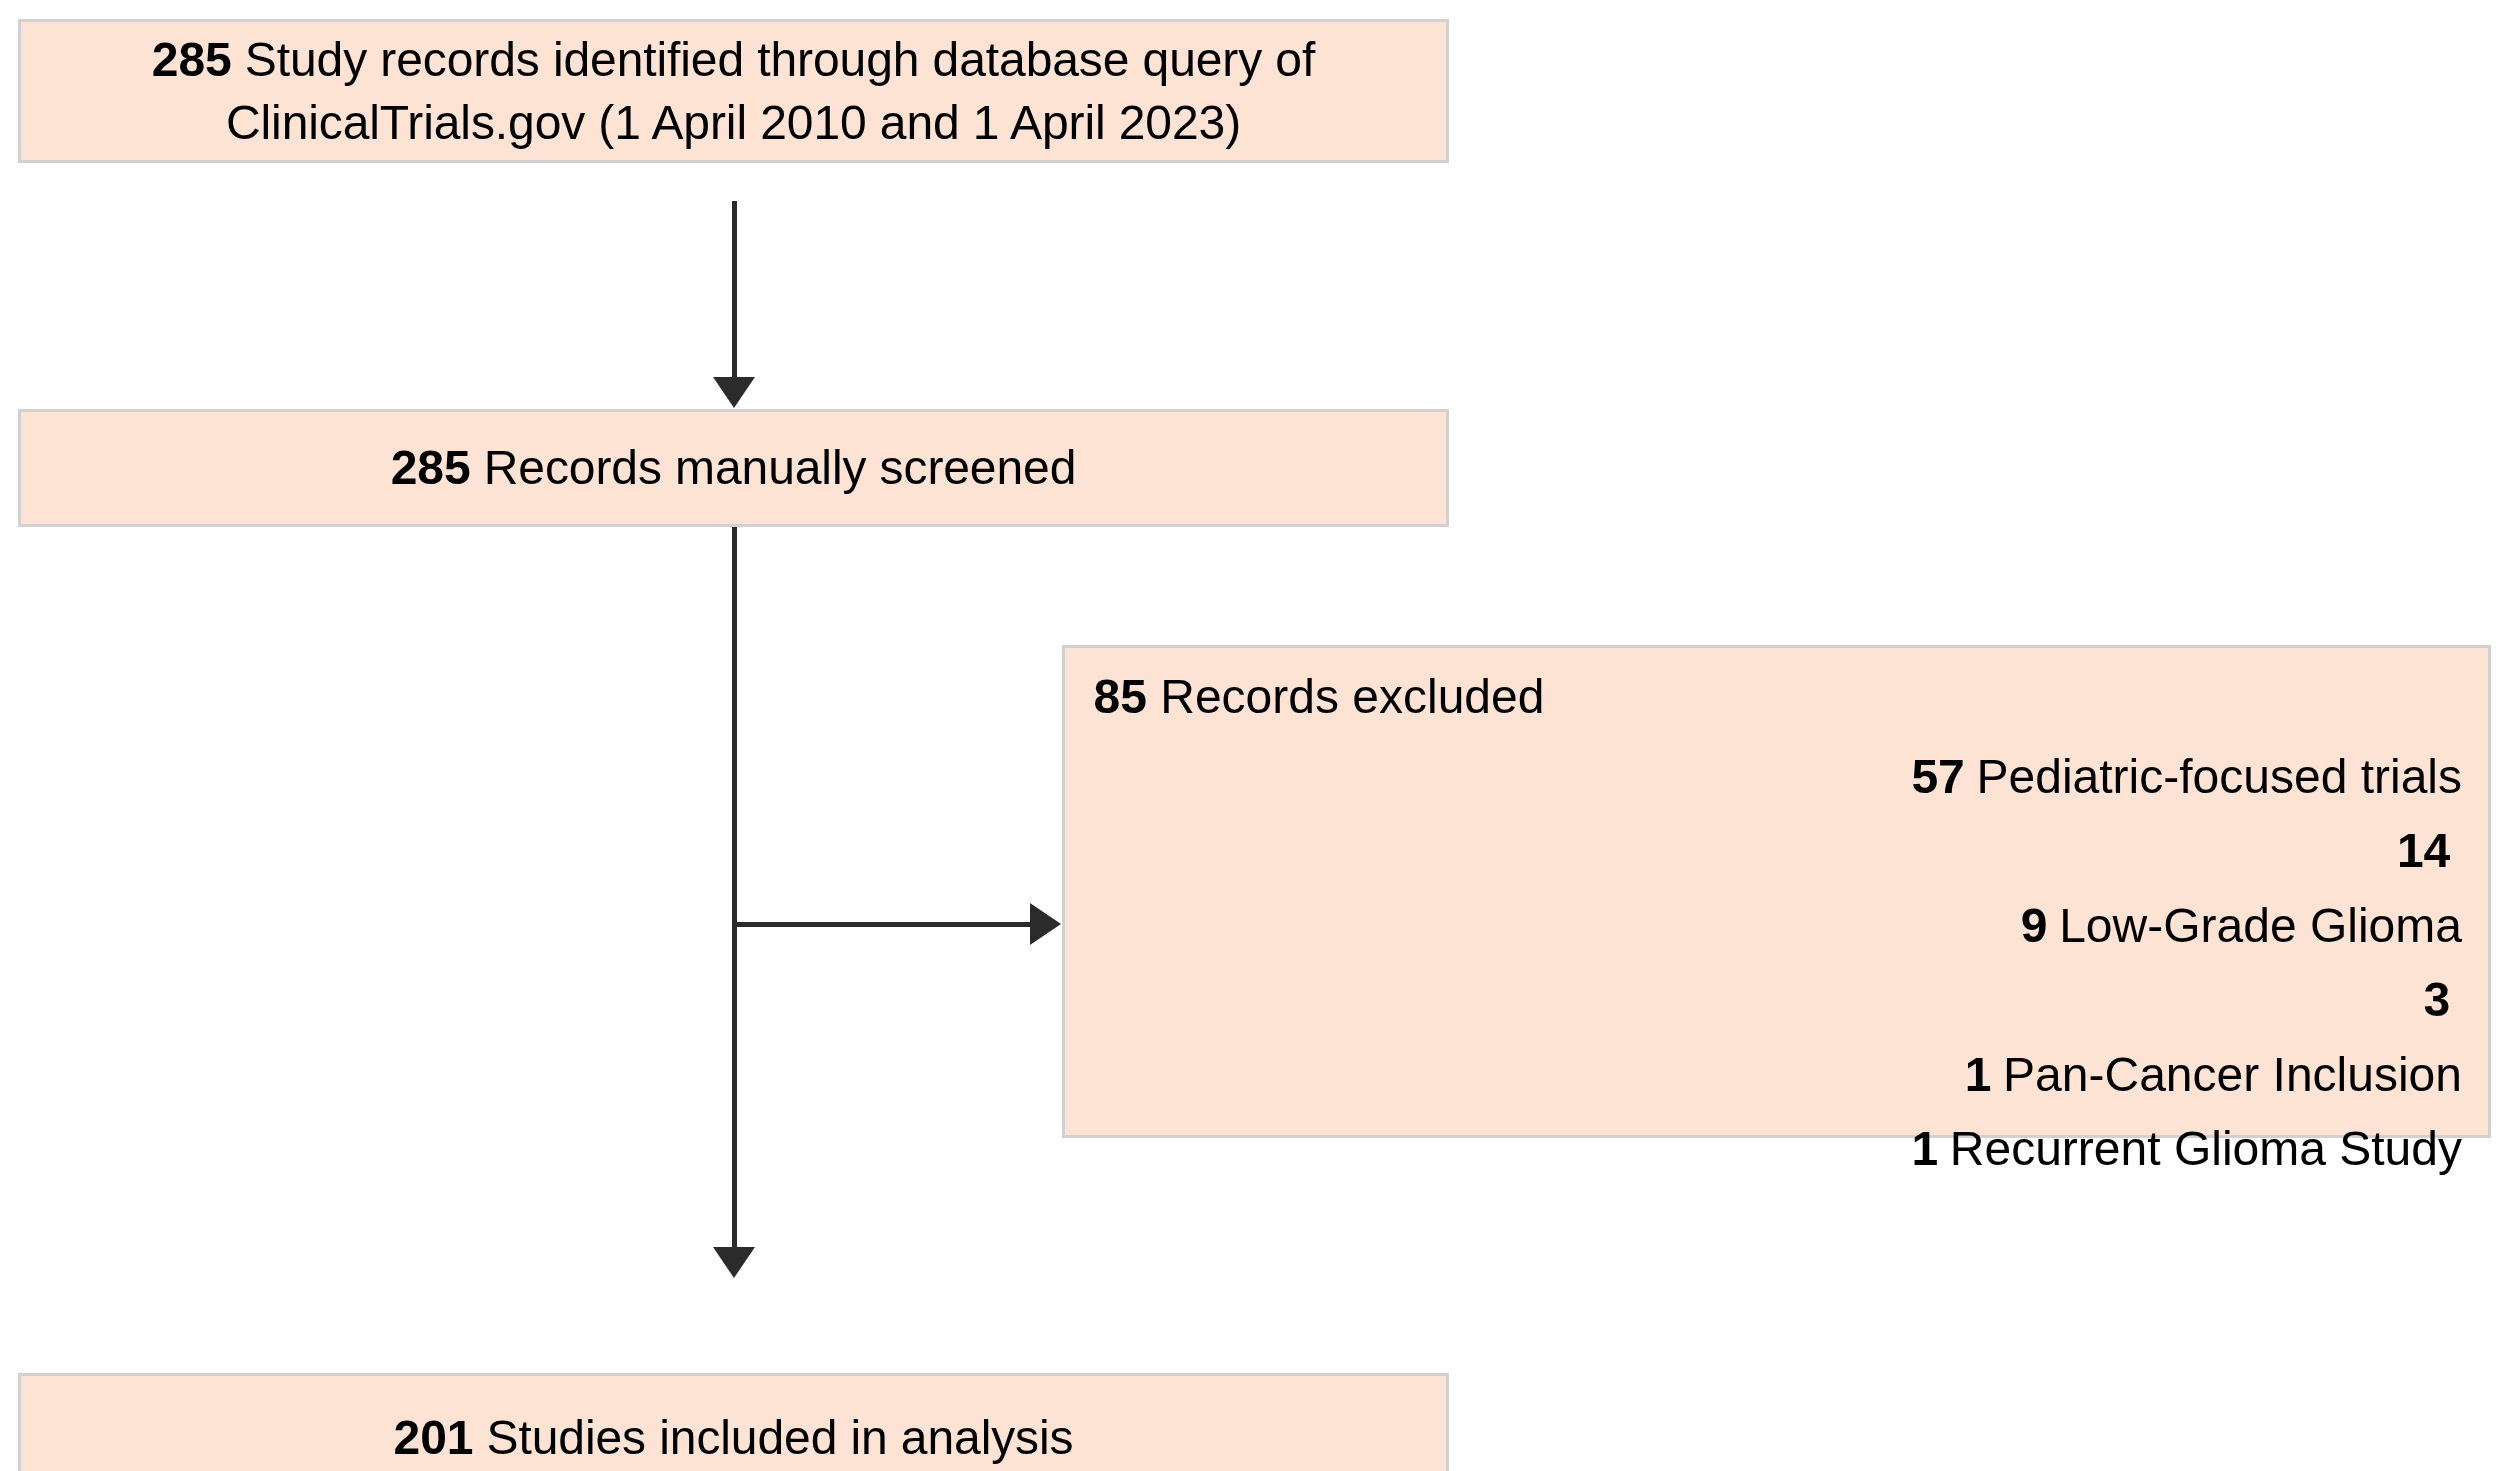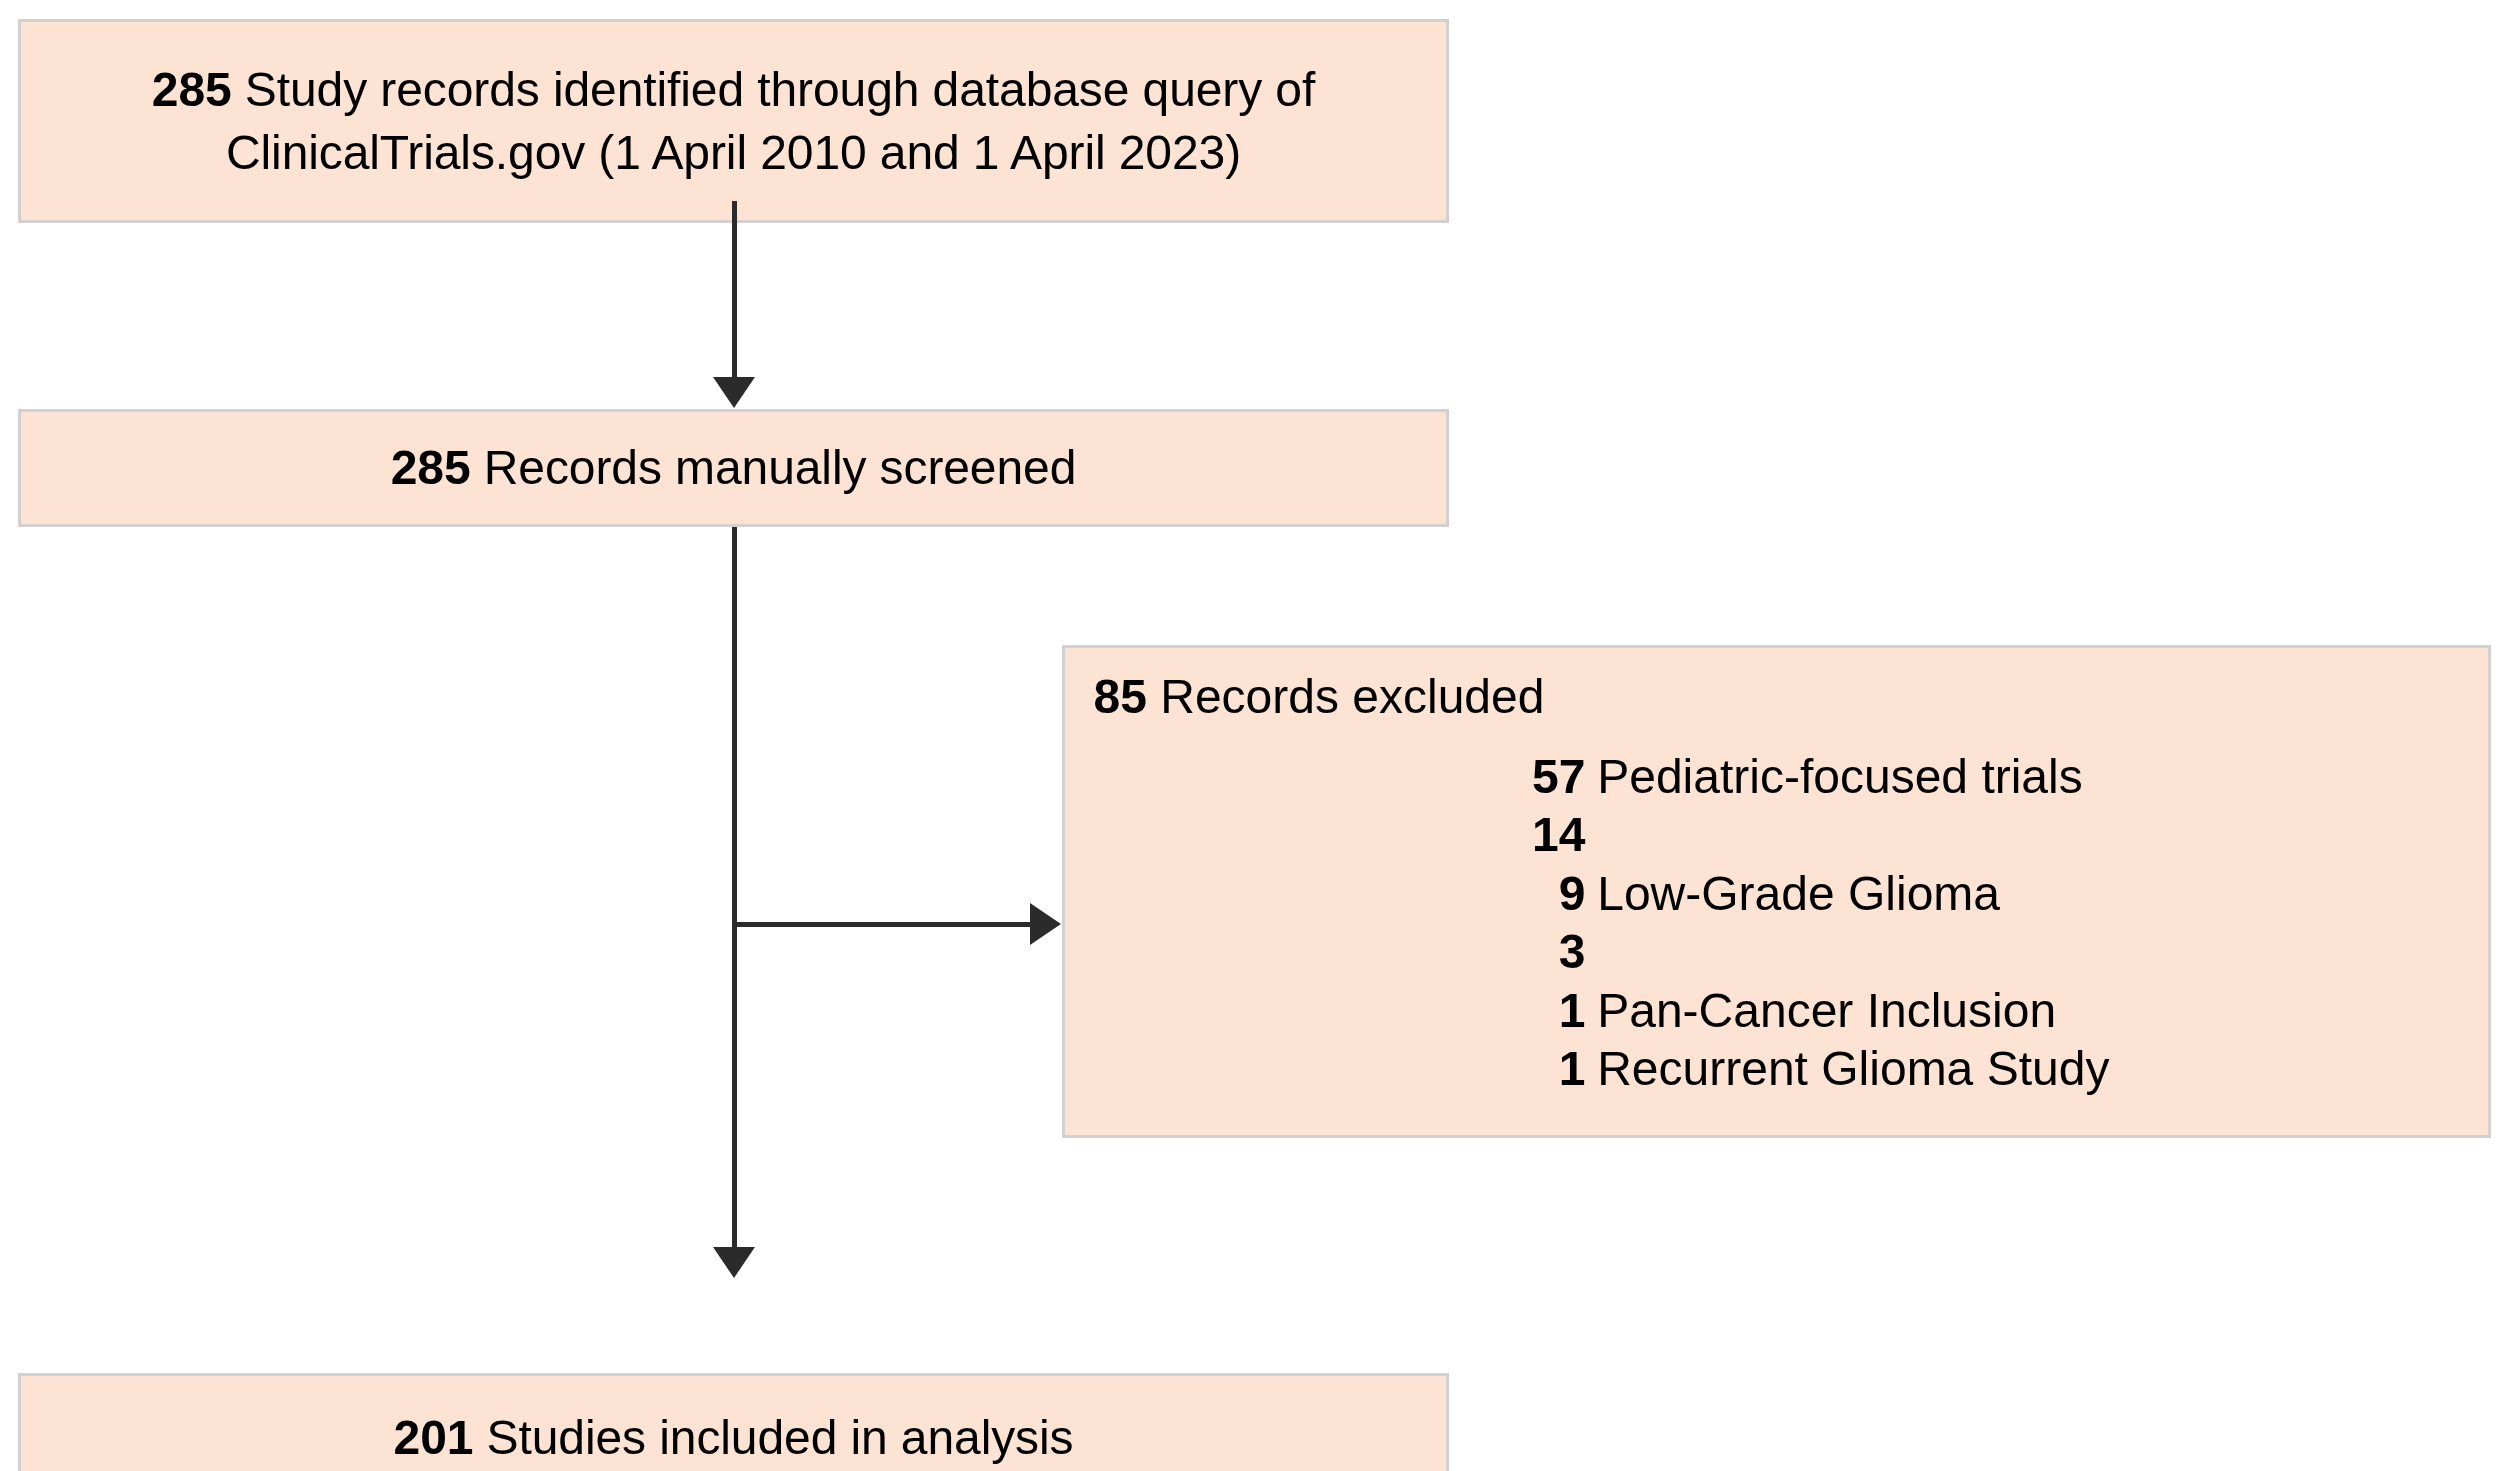--- a/index.html
+++ b/index.html
@@ -42,21 +42,21 @@
   }
   .num {
     font-weight: 700;
   }
 
   
   #box-identification {
     left: 18px;
     top: 19.4px;
     width: 1431px;
-    height: 204px;
+    height: 144px;
     padding: 0 17px;
   }
 
   
   #box-screened {
     left: 18px;
     top: 409px;
     width: 1431px;
     height: 118px;
     padding: 0 0;
@@ -73,21 +73,22 @@
   }
   #box-excluded .excl-head {
     font-size: 48px;
     line-height: 1.0;
     white-space: nowrap;
     margin-bottom: 27px;
   }
   .excl-list {
     display: flex;
     flex-direction: column;
-    gap: 0px;
+    gap: 16px;
+    align-items: flex-end;
   }
   .excl-row {
     display: flex;
     align-items: baseline;
     font-size: 48px;
     line-height: 1.22;
     white-space: nowrap;
   }
   .excl-count {
     font-weight: 700;

